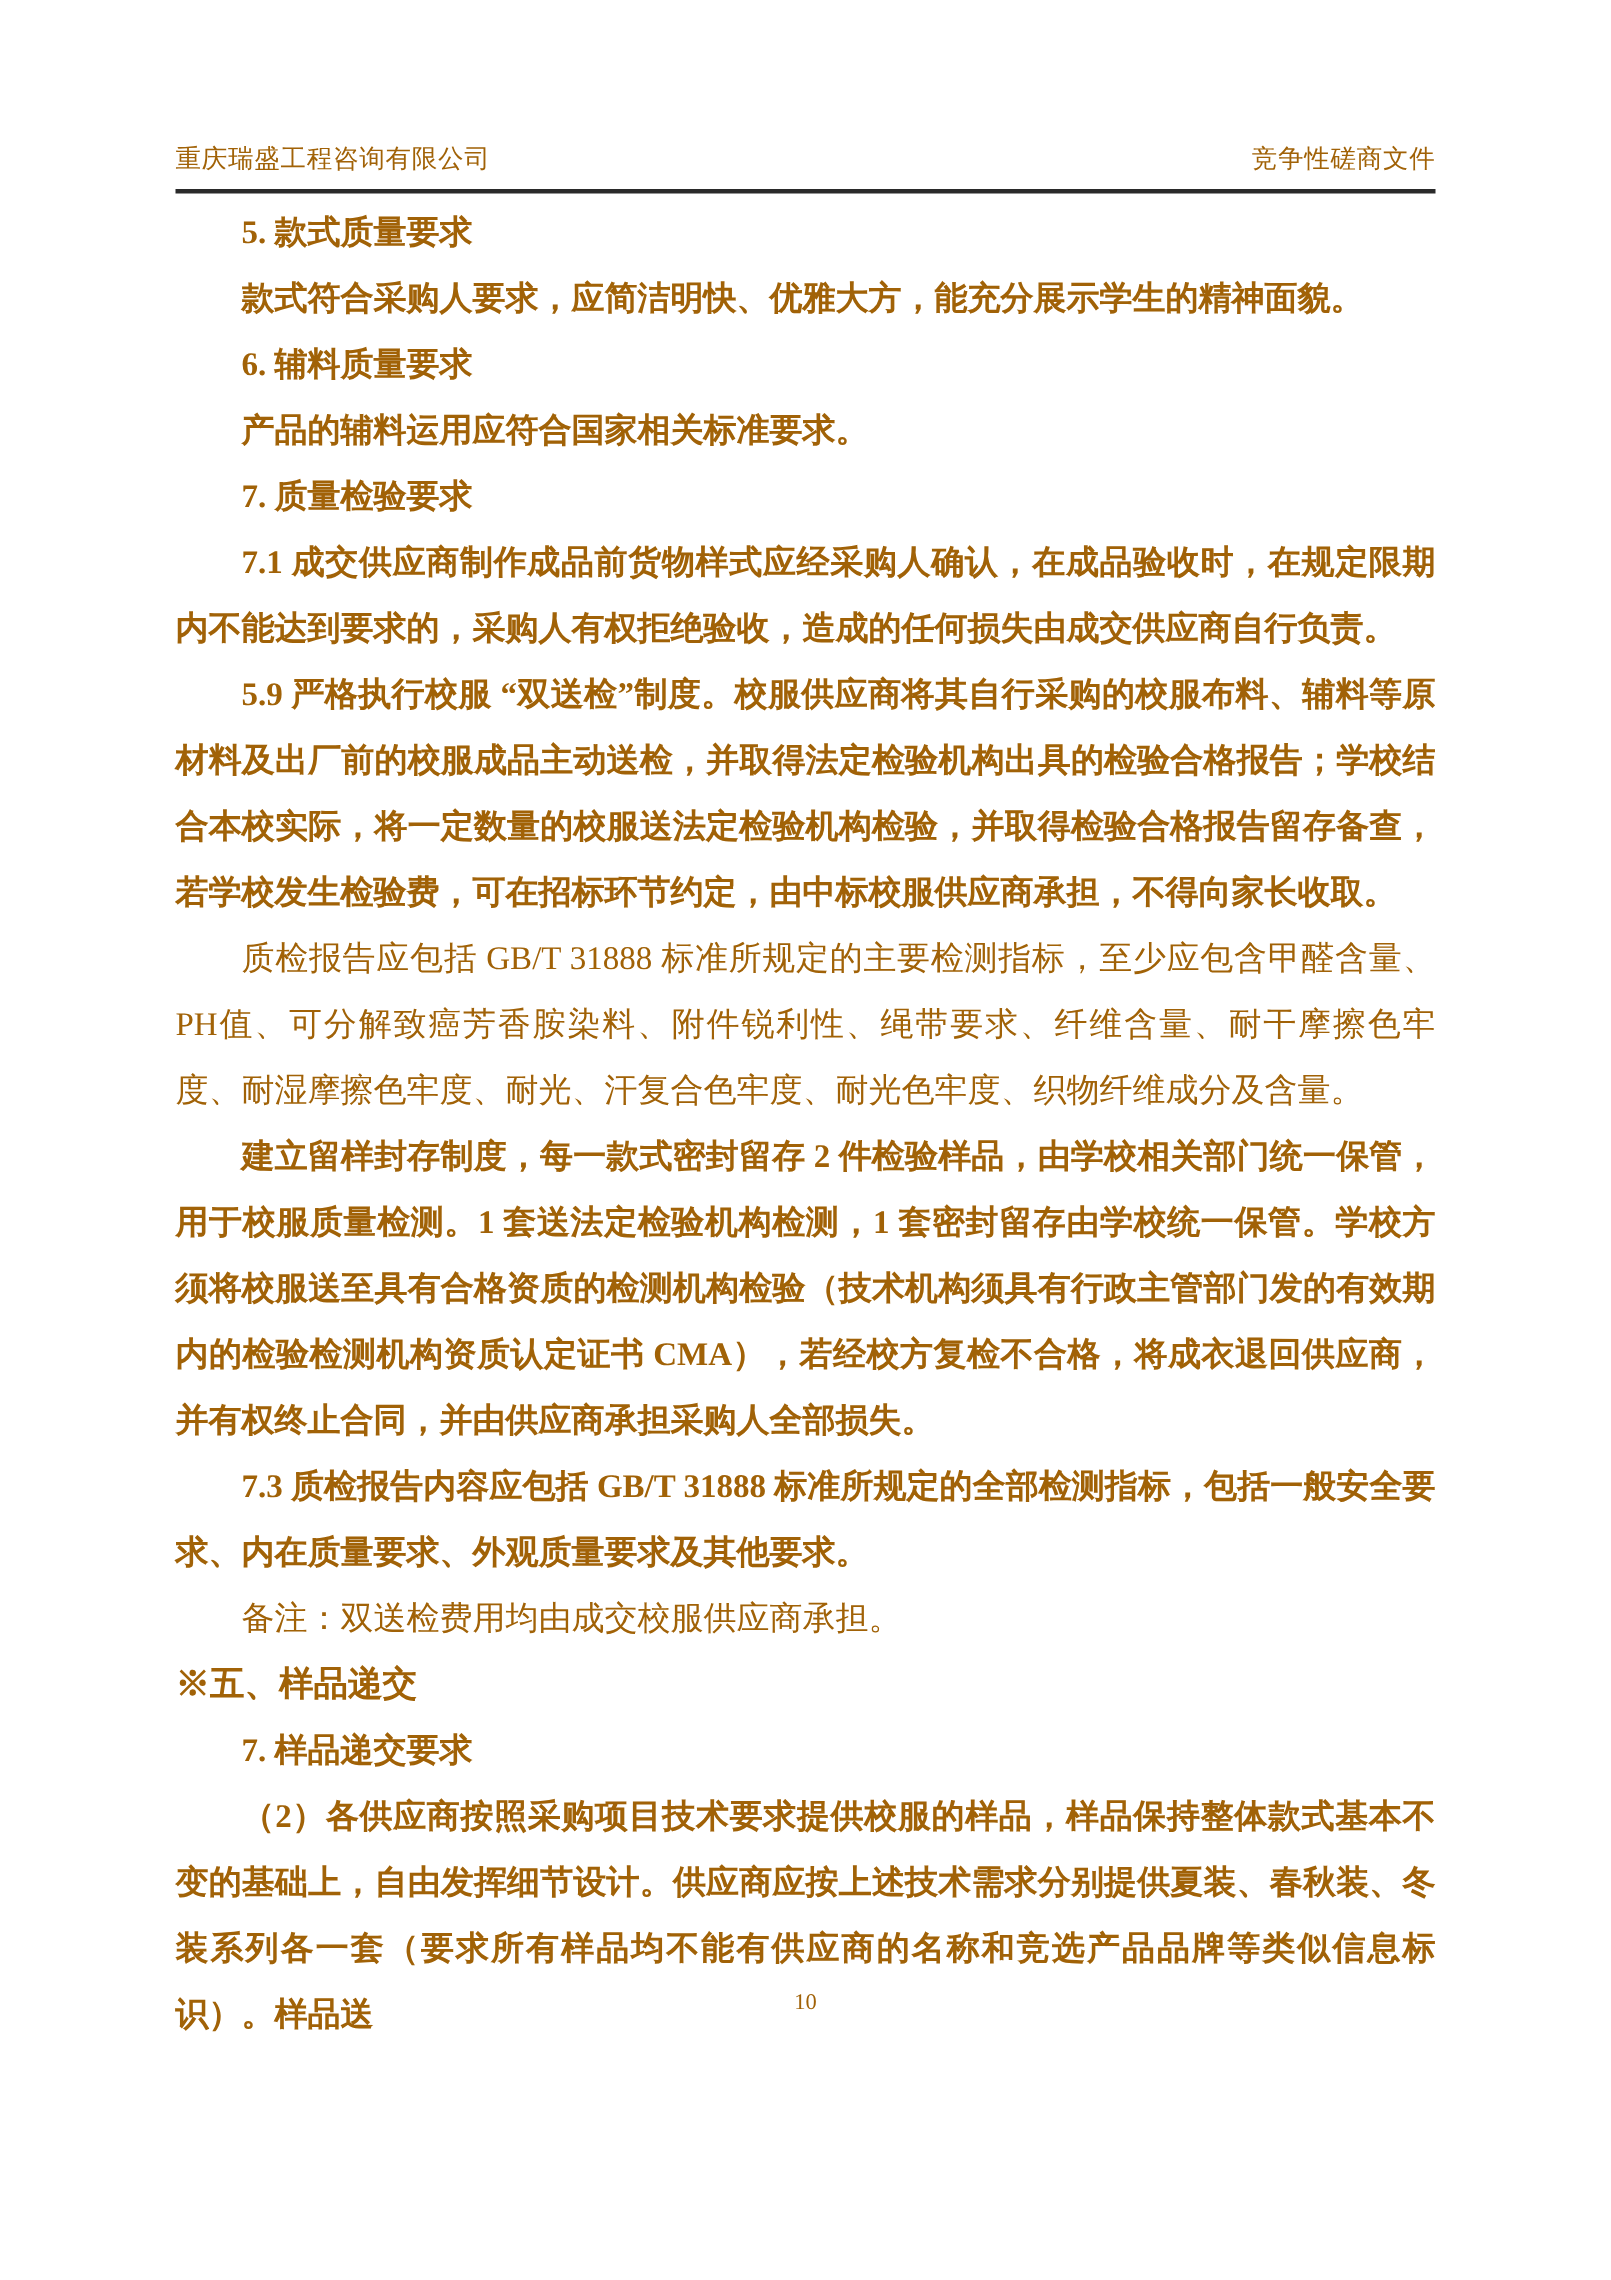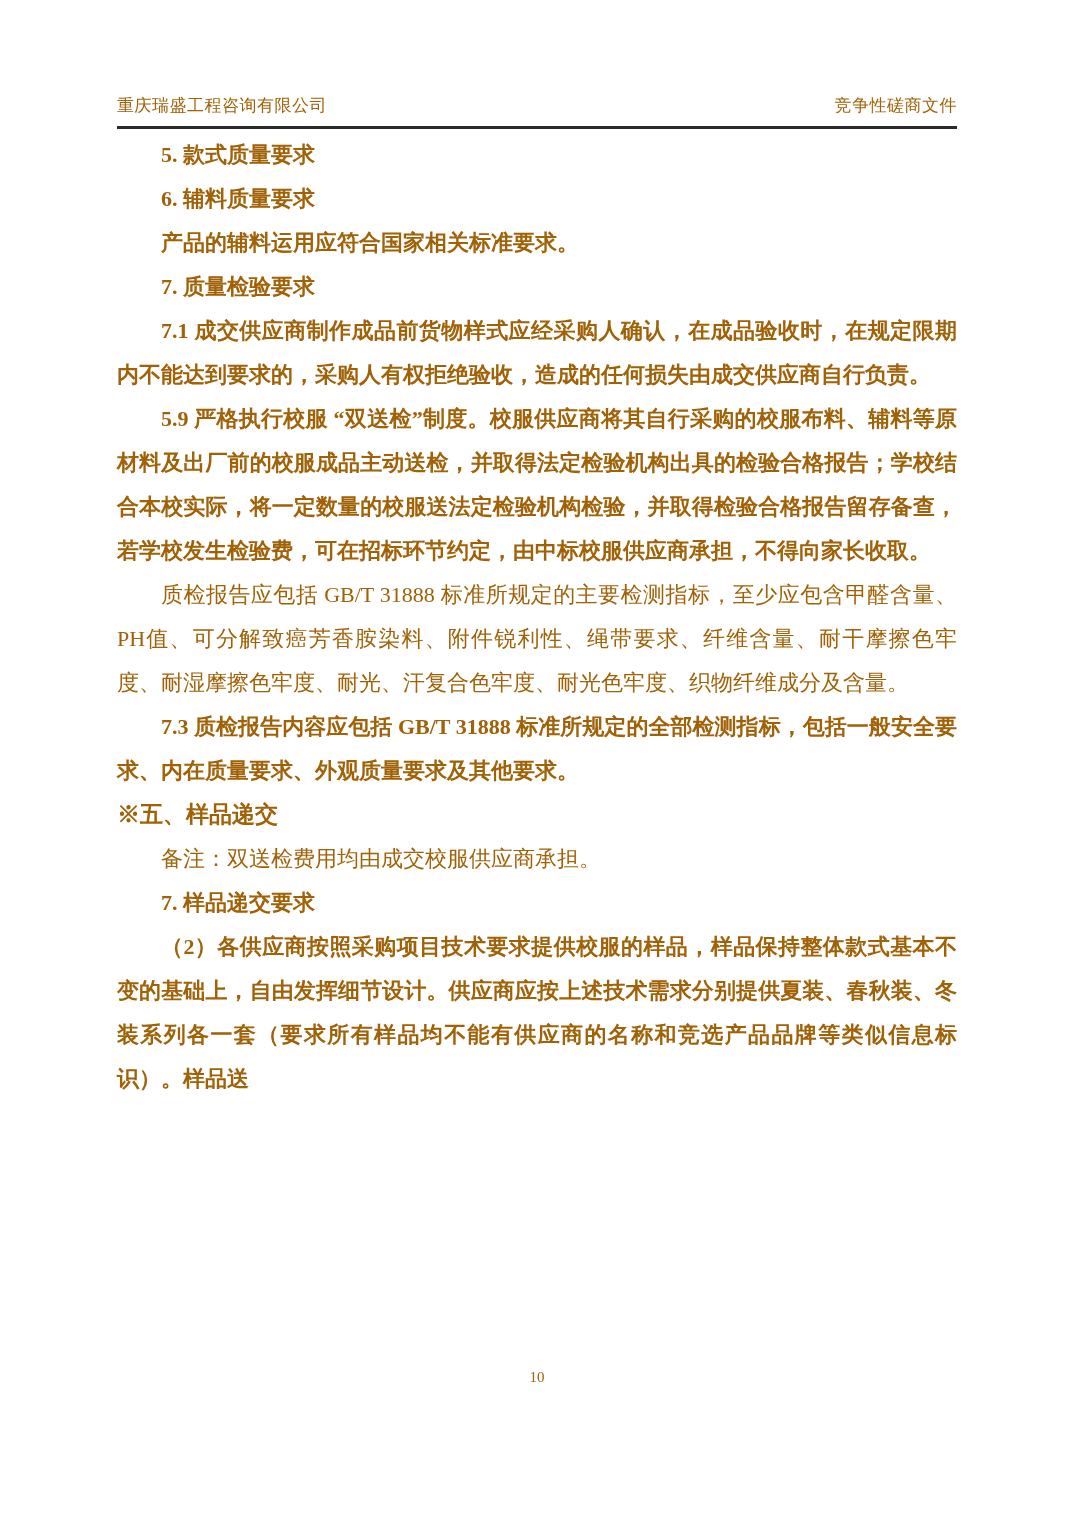--- a/index.html
+++ b/index.html
@@ -47,48 +47,50 @@
   .p.bold {
     font-weight: normal;
   }
   .p.h-major {
     text-indent: 0;
     font-weight: bold;
     font-size: 23px;
   }
   .footer {
     position: absolute;
-    top: 1357px;
+    top: 1315px;
     left: 0;
     width: 100%;
     text-align: center;
     font-size: 15px;
   }
 </style>
 </head>
 <body>
 
 <div class="page">
 
   <div class="header">
     <span>重庆瑞盛工程咨询有限公司</span>
     <span>竞争性磋商文件</span>
   </div>
 
   <div class="content">
     <p class="p">5. 款式质量要求</p>
+    <p class="p">款式符合采购人要求，应简洁明快、优雅大方，能充分展示学生的精神面貌。</p>
     <p class="p">6. 辅料质量要求</p>
     <p class="p">产品的辅料运用应符合国家相关标准要求。</p>
     <p class="p">7. 质量检验要求</p>
     <p class="p">7.1 成交供应商制作成品前货物样式应经采购人确认，在成品验收时，在规定限期内不能达到要求的，采购人有权拒绝验收，造成的任何损失由成交供应商自行负责。</p>
     <p class="p">5.9 严格执行校服 “双送检”制度。校服供应商将其自行采购的校服布料、辅料等原材料及出厂前的校服成品主动送检，并取得法定检验机构出具的检验合格报告；学校结合本校实际，将一定数量的校服送法定检验机构检验，并取得检验合格报告留存备查，若学校发生检验费，可在招标环节约定，由中标校服供应商承担，不得向家长收取。</p>
     <p class="p bold">质检报告应包括 GB/T 31888 标准所规定的主要检测指标，至少应包含甲醛含量、PH值、可分解致癌芳香胺染料、附件锐利性、绳带要求、纤维含量、耐干摩擦色牢度、耐湿摩擦色牢度、耐光、汗复合色牢度、耐光色牢度、织物纤维成分及含量。</p>
+    <p class="p">建立留样封存制度，每一款式密封留存 2 件检验样品，由学校相关部门统一保管，用于校服质量检测。1 套送法定检验机构检测，1 套密封留存由学校统一保管。学校方须将校服送至具有合格资质的检测机构检验（技术机构须具有行政主管部门发的有效期内的检验检测机构资质认定证书 CMA），若经校方复检不合格，将成衣退回供应商，并有权终止合同，并由供应商承担采购人全部损失。</p>
     <p class="p">7.3 质检报告内容应包括 GB/T 31888 标准所规定的全部检测指标，包括一般安全要求、内在质量要求、外观质量要求及其他要求。</p>
+    <p class="p bold">备注：双送检费用均由成交校服供应商承担。</p>
     <p class="p h-major">※五、样品递交</p>
-    <p class="p bold">备注：双送检费用均由成交校服供应商承担。</p>
     <p class="p">7. 样品递交要求</p>
     <p class="p">（2）各供应商按照采购项目技术要求提供校服的样品，样品保持整体款式基本不变的基础上，自由发挥细节设计。供应商应按上述技术需求分别提供夏装、春秋装、冬装系列各一套（要求所有样品均不能有供应商的名称和竞选产品品牌等类似信息标识）。样品送</p>
   </div>
 
   <div class="footer">
     <span>10</span>
   </div>
 
 </div>
 

